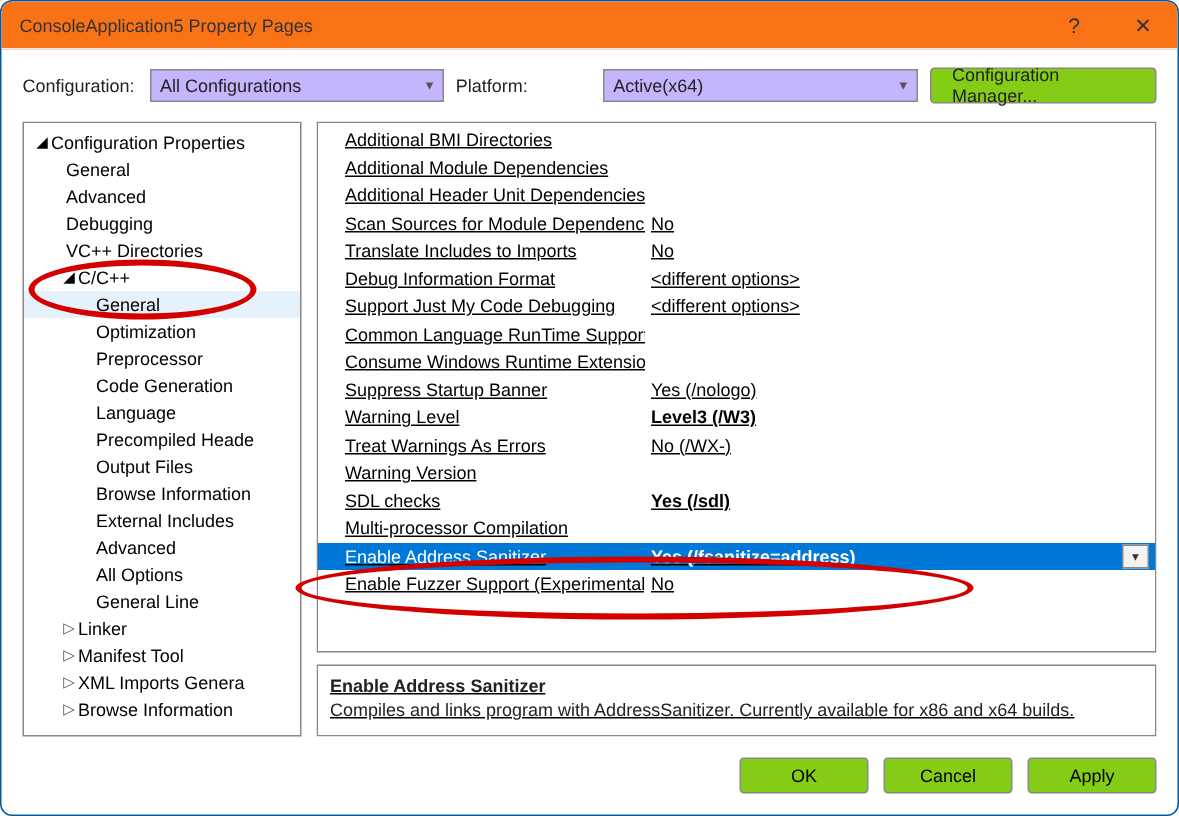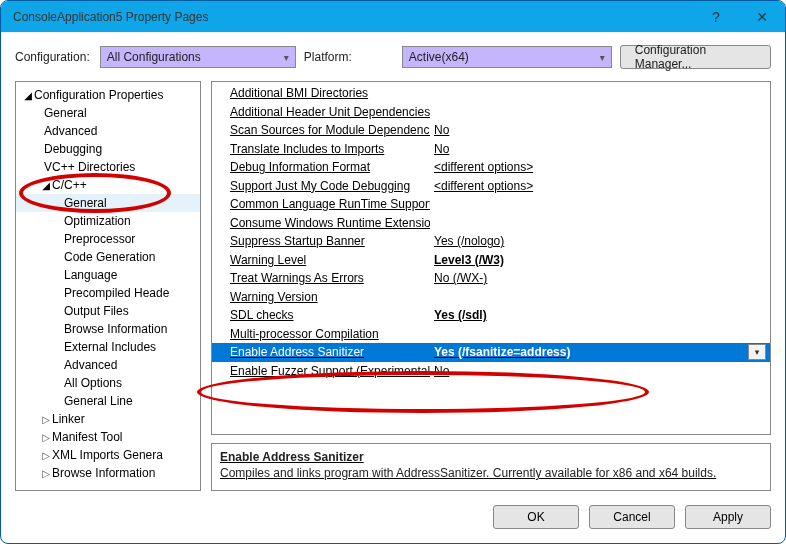--- a/index.html
+++ b/index.html
@@ -3,40 +3,40 @@
 <meta charset="utf-8">
 <style>
   * { box-sizing: border-box; font-family: "Segoe UI", Arial, sans-serif; }
   body { margin: 0; background: #fff; }
   .window {
     width: 786px; height: 544px; border: 1px solid #005aa0; border-radius: 8px;
     overflow: hidden; display: flex; flex-direction: column; background: #fff;
     position: relative;
   }
   .titlebar {
-    height: 32px; background: #0ea5e9; display: flex; align-items: center;
+    height: 32px; background: #f97316; display: flex; align-items: center;
     border-bottom: 1px solid #eee; padding-left: 12px; font-size: 12px;
     color: #333; position: relative;
   }
   .titlebar .btns { position: absolute; right: 0; top: 0; display: flex; height: 32px; }
   .titlebar .tbtn { width: 46px; display: flex; align-items: center; justify-content: center; color: #333; font-size: 14px; }
   .config-row {
     display: flex; align-items: center; gap: 8px; padding: 12px 14px 12px 14px;
     font-size: 12px; color: #222;
   }
   .config-row label { margin-right: 2px; }
   .select {
     border: 1px solid #888; background: #c4b5fd; height: 22px; font-size: 12px;
     padding: 0 22px 0 6px; position: relative; display: inline-flex; align-items: center;
   }
   .select .caret { position: absolute; right: 6px; top: 50%; transform: translateY(-50%); font-size: 10px; color: #555; }
   .sel-config { width: 210px; }
   .sel-platform { width: 225px; margin-left: 40px; }
   .btn {
-    border: 1px solid #888; background: #e5e5e5; height: 24px; padding: 0 14px;
+    border: 1px solid #888; background: #84cc16; height: 24px; padding: 0 14px;
     font-size: 12px; display: inline-flex; align-items: center; justify-content: center;
     border-radius: 3px;
   }
   .cfgmgr { margin-left: auto; }
   .body {
     flex: 1; display: flex; gap: 10px; padding: 0 14px 4px 14px; overflow: hidden;
   }
   .tree {
     width: 186px; border: 1px solid #888; background: #fff; overflow: hidden;
     font-size: 12px; padding: 4px 0;
@@ -189,20 +189,24 @@
     </div>
 
     <div class="right">
       <div class="grid">
         <div id="grid-rows">
             <div class="row">
               <div class="name">Additional BMI Directories</div>
               <div class="val"></div>
             </div>
             <div class="row">
+              <div class="name">Additional Module Dependencies</div>
+              <div class="val"></div>
+            </div>
+            <div class="row">
               <div class="name">Additional Header Unit Dependencies</div>
               <div class="val"></div>
             </div>
             <div class="row">
               <div class="name">Scan Sources for Module Dependencies</div>
               <div class="val">No</div>
             </div>
             <div class="row">
               <div class="name">Translate Includes to Imports</div>
               <div class="val">No</div>

